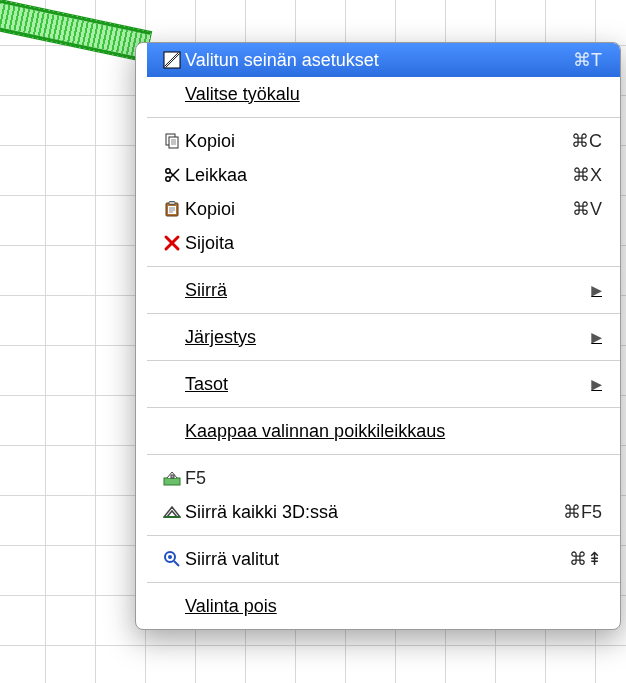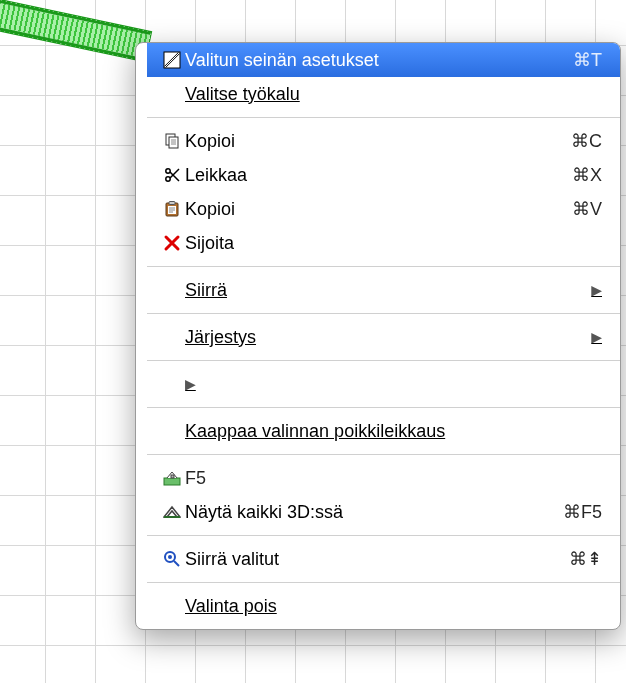--- a/index.html
+++ b/index.html
@@ -177,20 +177,21 @@
   <div class="menu-sep"></div>
 
   <div class="menu-item no-icon">
     <span class="label">Järjestys</span>
     <span class="submenu-arrow">▶</span>
   </div>
 
   <div class="menu-sep"></div>
 
   <div class="menu-item no-icon">
+    <span class="label">Tasot</span>
     <span class="submenu-arrow">▶</span>
   </div>
 
   <div class="menu-sep"></div>
 
   <div class="menu-item no-icon">
     <span class="label">Kaappaa valinnan poikkileikkaus</span>
   </div>
 
   <div class="menu-sep"></div>
@@ -207,21 +208,21 @@
   </div>
 
   <div class="menu-item">
     <span class="icon">
       <svg width="18" height="18" viewBox="0 0 18 18">
         <path d="M1 14 L9 4 L17 14 Z" fill="none" stroke="#444" stroke-width="1.5"></path>
         <path d="M4 14 L9 8 L14 14" fill="none" stroke="#444" stroke-width="1.5"></path>
         <line x1="1" y1="14" x2="17" y2="14" stroke="#2a6a2a" stroke-width="2"></line>
       </svg>
     </span>
-    <span class="label">Näytä kaikki 3D:ssä</span>
+    <span class="label">Siirrä kaikki 3D:ssä</span>
     <span class="shortcut">⌘F5</span>
   </div>
 
   <div class="menu-sep"></div>
 
   <div class="menu-item">
     <span class="icon">
       <svg width="18" height="18" viewBox="0 0 18 18">
         <circle cx="7" cy="7" r="5" fill="none" stroke="#2050c0" stroke-width="2"></circle>
         <line x1="11" y1="11" x2="16" y2="16" stroke="#2050c0" stroke-width="2"></line>

